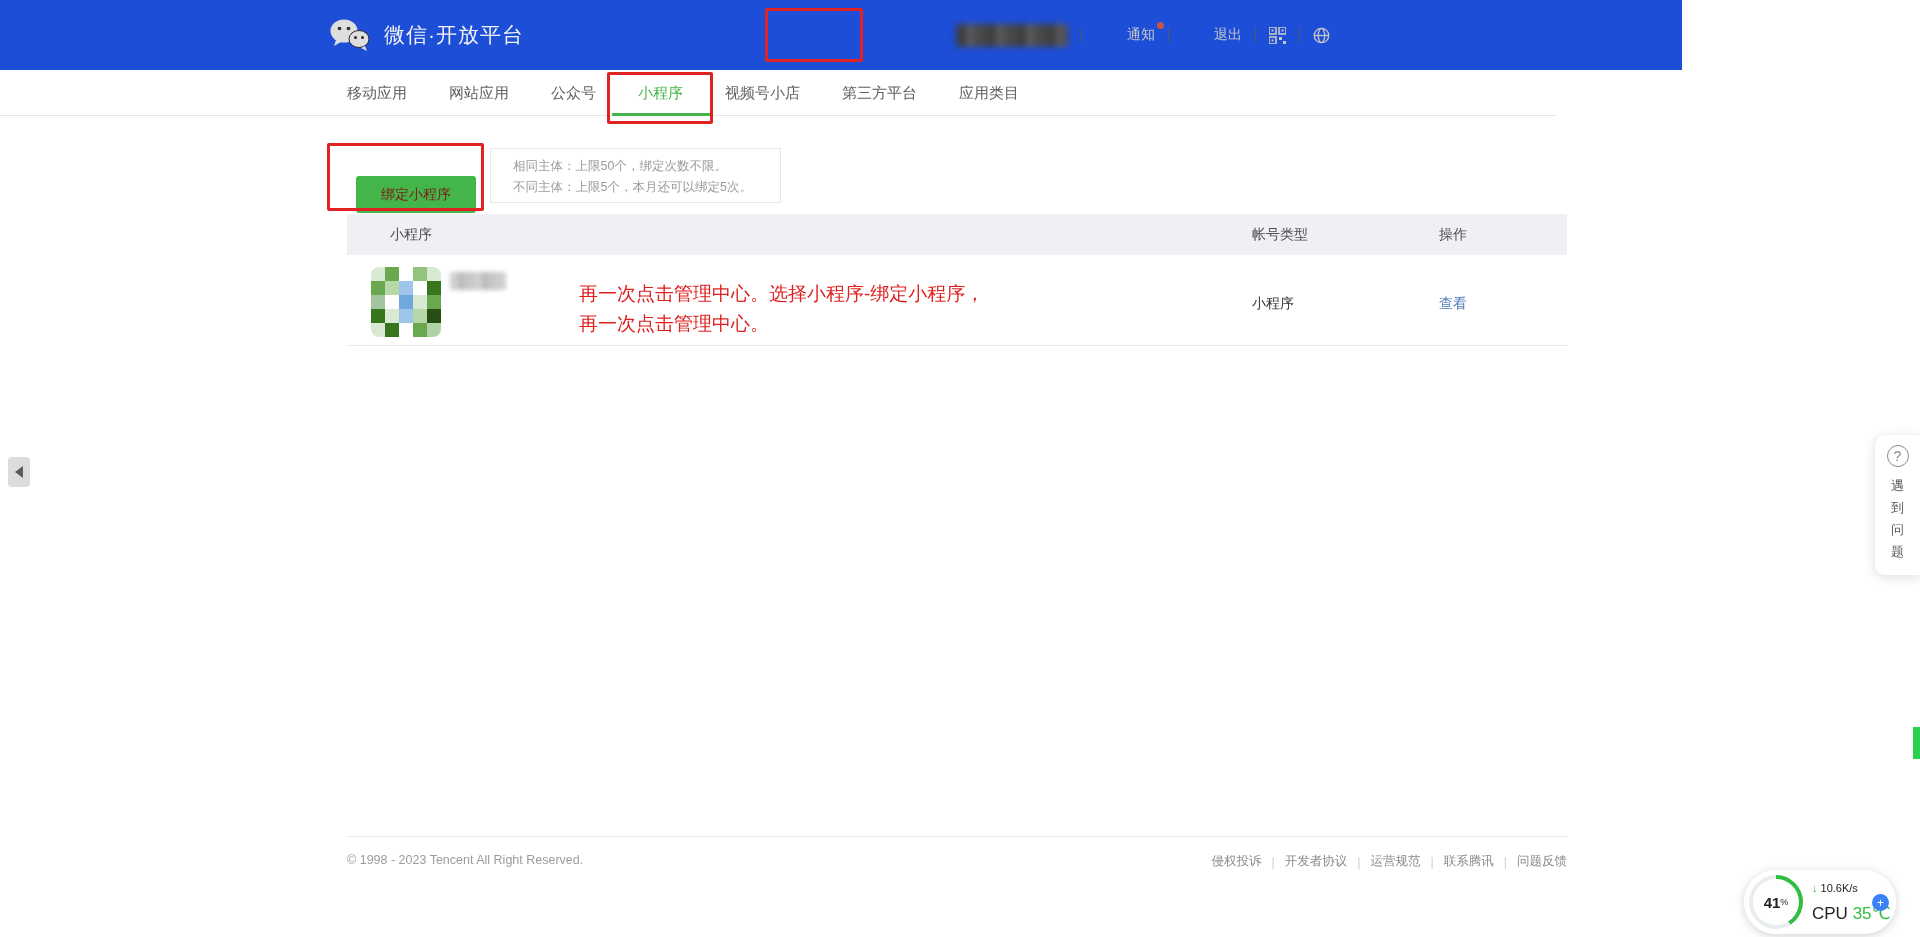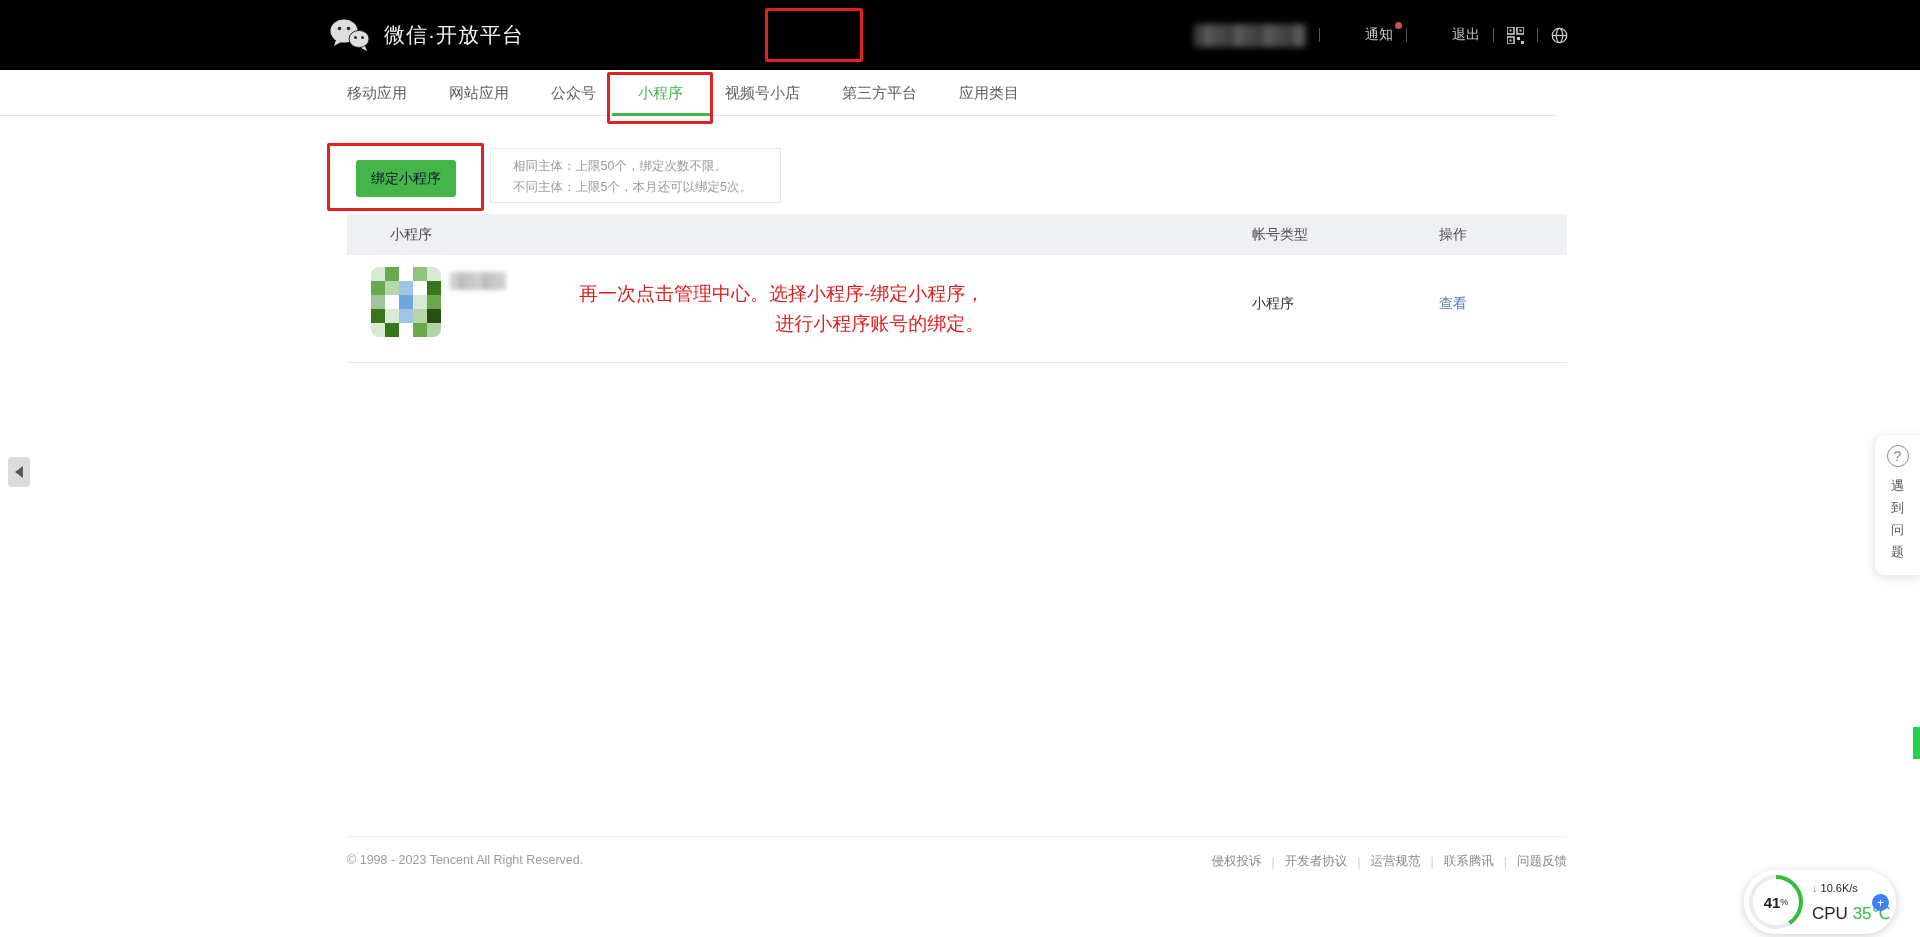--- a/index.html
+++ b/index.html
@@ -2,56 +2,56 @@
 <html><head>
 <meta charset="utf-8">
 <style>
   * { margin:0; padding:0; box-sizing:border-box; }
   html,body { background:#ffffff; }
   .page {
     position:relative; width:1920px; height:937px; background:#fff; overflow:hidden;
     font-family:"Liberation Sans","DejaVu Sans",sans-serif; color:#333;
   }
   
-  .topbar { position:absolute; left:0; top:0; width:1920px; height:70px; background:#000000; }
+  .topbar { position:absolute; left:0; top:0; width:1682px; height:70px; background:#1d4ed8; }
   .brand-area { position:absolute; left:328px; top:0; height:70px; display:flex; align-items:center; gap:12px; }
   .brand { color:#f3f3f3; font-size:21px; letter-spacing:1px; }
   .topnav { position:absolute; left:609px; top:0; height:70px; display:flex; align-items:center; gap:34px; }
   .topnav a { font-size:15px; color:#c2c2c2; text-decoration:none; cursor:pointer; }
   .topnav a.active { color:#ffffff; font-weight:bold; }
   .top-right { position:absolute; right:352px; top:0; height:70px; display:flex; align-items:center; gap:13px; }
   .user-blur { width:112px; height:23px; border-radius:2px;
     background:repeating-linear-gradient(90deg,#3f3f41 0 10px,#58585a 10px 19px,#48484a 19px 30px);
     filter:blur(3px); }
   .vsep { width:1px; height:14px; background:#57575a; }
   .top-right a { font-size:14px; color:#c7c7c7; text-decoration:none; cursor:pointer; position:relative;margin-left:32px; }
   .notice-dot { position:absolute; right:-9px; top:-4px; width:7px; height:7px; border-radius:50%; background:#c75246; }
   .hicon { width:17px; height:17px; display:inline-block; }
   
   .tabbar { position:absolute; left:0; top:70px; width:1556px; height:46px; background:#fff;
     border-bottom:1px solid #e5e5e5; display:flex; align-items:center; gap:42px; padding-left:347px; }
   .tab { font-size:15px; color:#5f5f5f; cursor:pointer; position:relative; height:46px; line-height:46px; }
   .tab.active { color:#44b549; }
   .tab.active::after { content:""; position:absolute; left:-26px; right:-27px; bottom:0; height:3px; background:#44b549; }
   
-  .bind-btn { position:absolute; left:356px; top:160px; width:100px; height:37px; background:#44b549;
-    color:#0f172a; font-size:14px; border:none; border-radius:3px; cursor:pointer; }
+  .bind-btn { position:absolute; left:356px; top:176px; width:120px; height:37px; background:#44b549;
+    color:#7f1d1d; font-size:14px; border:none; border-radius:3px; cursor:pointer; }
   .hint-box { position:absolute; left:490px; top:148px; width:291px; height:55px; border:1px solid #e7e7eb;
     padding:7px 0 0 22px; font-size:12.5px; color:#9b9b9b; line-height:21px; background:#fff; }
   
   .hl { position:absolute; border:3px solid #e02222; border-radius:2px; pointer-events:none; }
   .hl-header { left:765px; top:8px;  width:98px;  height:54px; }
   .hl-tab    { left:607px; top:72px; width:106px; height:52px; }
   .hl-btn    { left:327px; top:143px; width:157px; height:68px; }
   
   .tbl { position:absolute; left:347px; top:214px; width:1220px; }
   .tbl-head { position:relative; height:41px; background:#eef0f3; }
   .tbl-head span { position:absolute; top:0; line-height:41px; font-size:14px; color:#4d4d4d; }
   .col-app { left:43px; } .col-type { left:905px; } .col-op { left:1092px; }
-  .tbl-row { position:relative; height:108px; background:#fff; border-bottom:1px solid #e7e7eb;text-align:right; }
+  .tbl-row { position:relative; height:91px; background:#fff; border-bottom:1px solid #e7e7eb; }
   .avatar { position:absolute; left:24px; top:12px; width:70px; height:70px; border-radius:8px; overflow:hidden; }
   .name-blur { position:absolute; left:103px; top:17px; width:56px; height:18px; border-radius:2px;
     background:repeating-linear-gradient(90deg,#cfcfcf 0 8px,#bdbdbd 8px 15px,#c8c8c8 15px 24px); filter:blur(2px); }
   .row-annot { position:absolute; left:232px; top:24px; font-size:19px; line-height:30px; color:#e01f1f; }
   .cell-type { position:absolute; left:905px; top:0; line-height:96px; font-size:14px; color:#353535; }
   .cell-op a { position:absolute; left:1092px; top:0; line-height:96px; font-size:14px; color:#4e7cba; text-decoration:none; cursor:pointer; }
   
   .footer { position:absolute; left:347px; top:828px; width:1220px; border-top:1px solid #ececef;
     padding-top:16px; display:flex; justify-content:space-between; font-size:12.5px;margin-top:8px; }
   .copyright { color:#9c9c9c; }
@@ -185,21 +185,21 @@
           <rect x="0" y="56" width="14" height="14" fill="#d9ead3"></rect>
             <rect x="14" y="56" width="14" height="14" fill="#38761d"></rect>
             <rect x="28" y="56" width="14" height="14" fill="#ffffff"></rect>
             <rect x="42" y="56" width="14" height="14" fill="#6aa84f"></rect>
             <rect x="56" y="56" width="14" height="14" fill="#b0d2a6"></rect>
         </svg>
       </div>
       <div class="name-blur"></div>
       <div class="row-annot">
         <div>再一次点击管理中心。选择小程序-绑定小程序，</div>
-        <div>进行小程序账号的绑定。</div>
+        <div>再一次点击管理中心。</div>
       </div>
       <span class="cell-type">小程序</span>
       <span class="cell-op"><a>查看</a></span>
     </div>
   </div>
 
   <div class="hl hl-header"></div>
   <div class="hl hl-tab"></div>
   <div class="hl hl-btn"></div>
 

